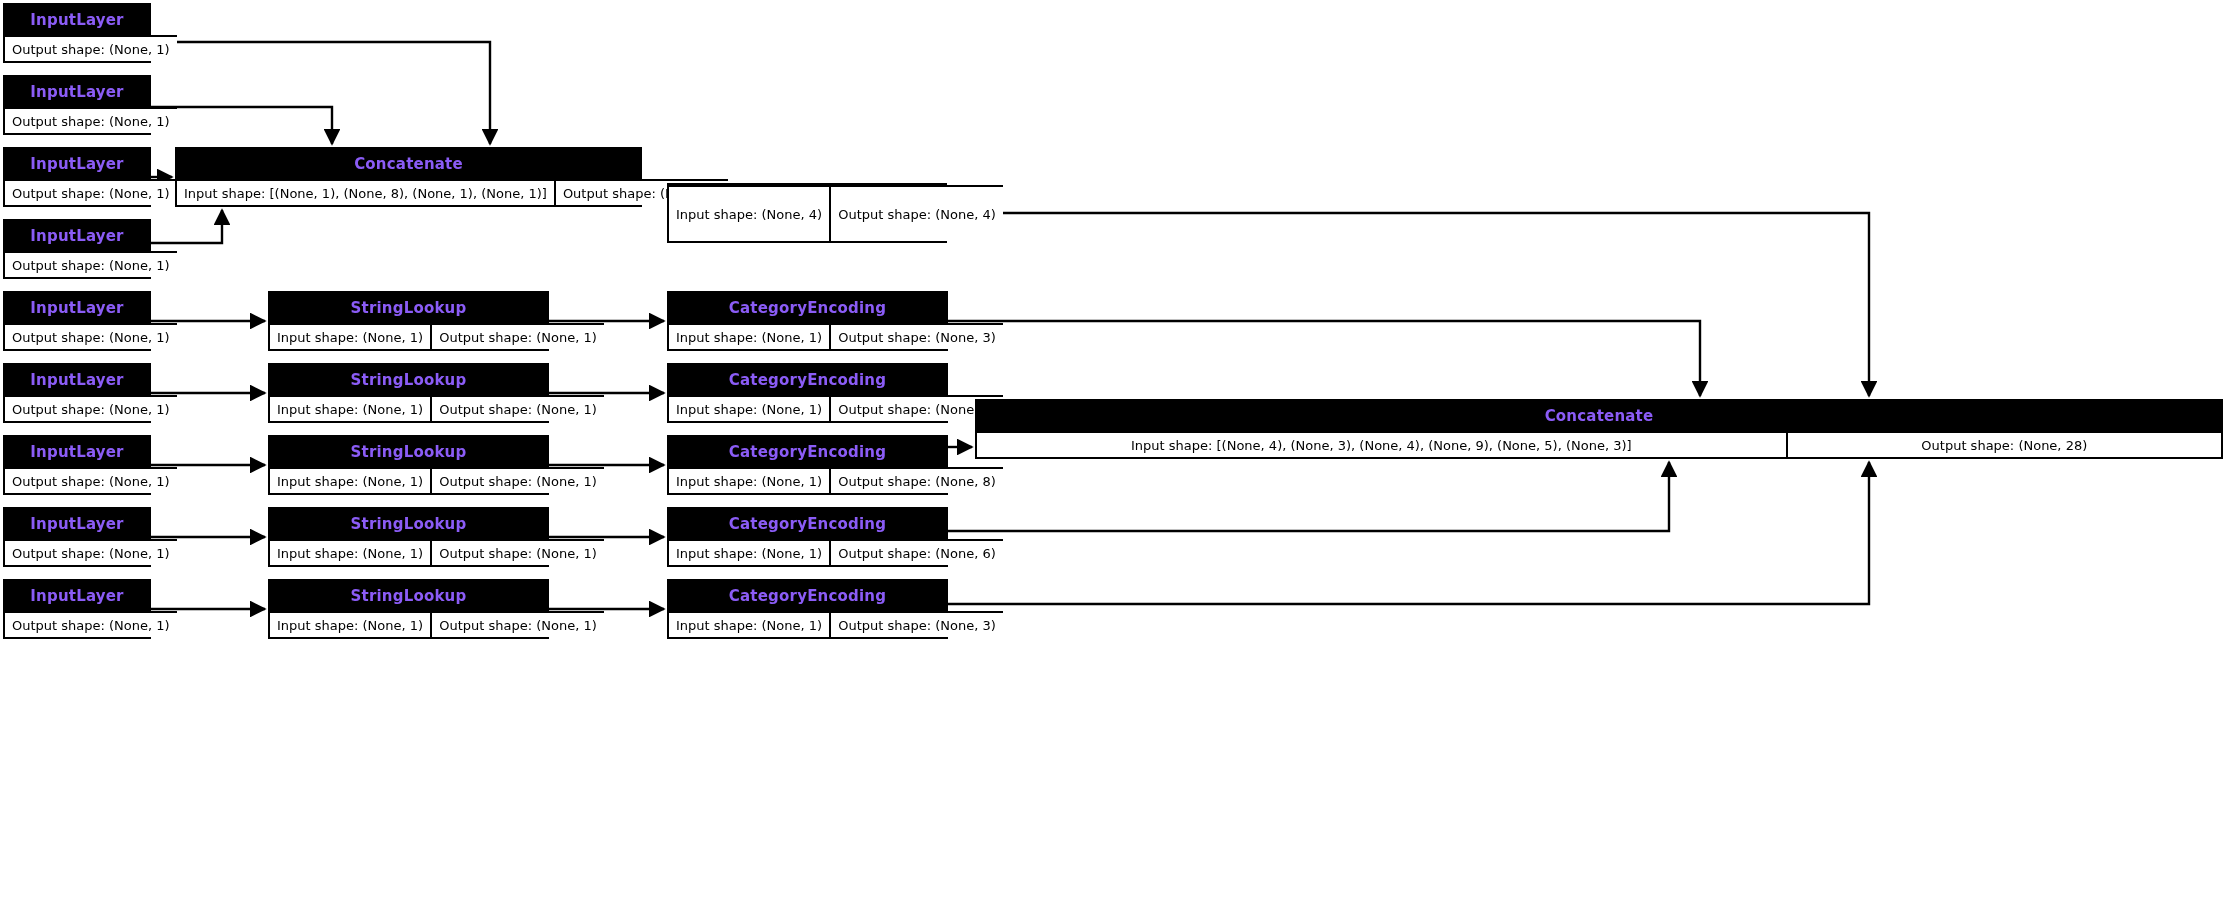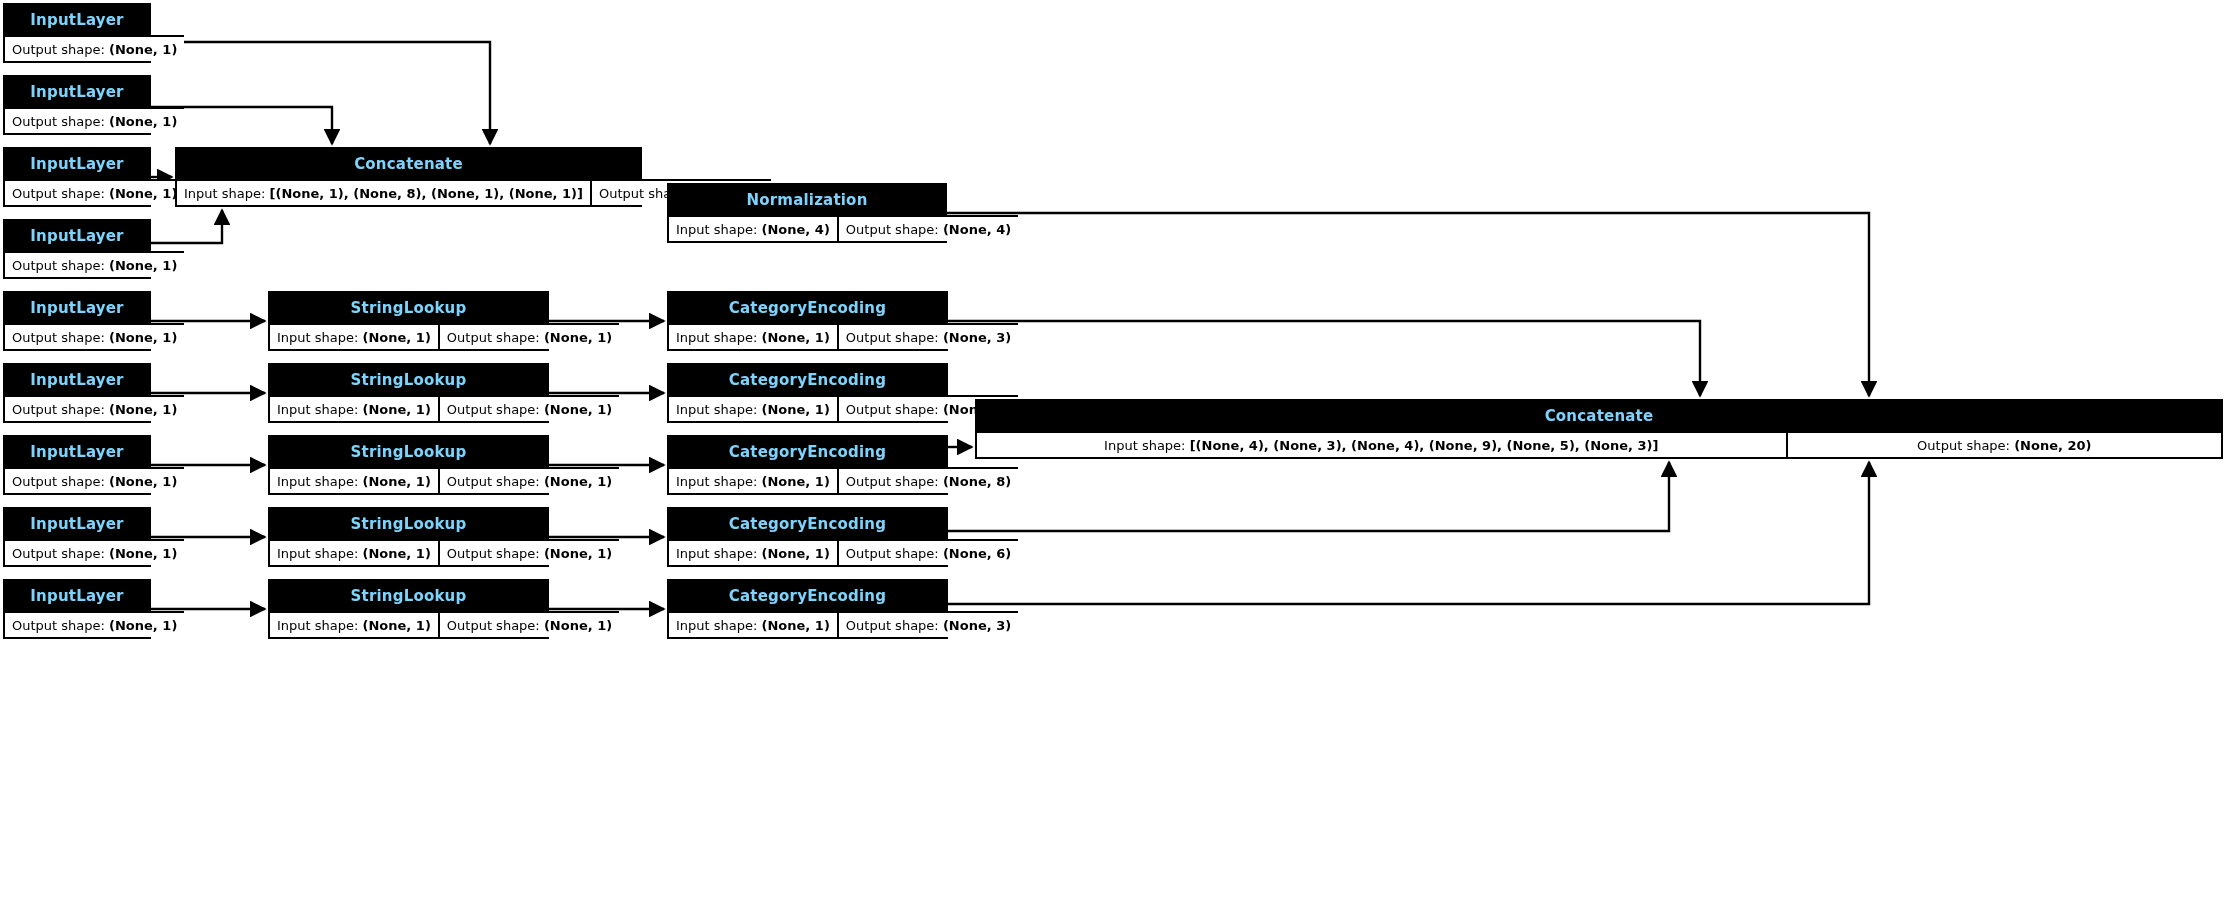--- a/index.html
+++ b/index.html
@@ -26,21 +26,21 @@
     position: absolute;
     box-sizing: border-box;
     border: 2px solid #000000;
     background: #ffffff;
     display: flex;
     flex-direction: column;
     z-index: 2;
   }
   .node-title {
     background: #000000;
-    color: #7dd3fc;
+    color: #8b5cf6;
     font-weight: bold;
     text-align: center;
     display: flex;
     align-items: center;
     justify-content: center;
     letter-spacing: 0.2px;
     white-space: nowrap;
   }
   .node-body {
     display: flex;
@@ -57,21 +57,21 @@
     background: #ffffff;
     white-space: nowrap;
     padding: 0 7px;
     box-sizing: border-box;
     border-top: 2px solid #000000;
   }
   .cell + .cell {
     border-left: 2px solid #000000;
   }
   .cell b {
-    font-weight: bold;
+    font-weight: normal;
   }
   .sz-md .node-title { font-size: 15px; height: 30px; }
   .sz-md .cell { font-size: 13px; }
 </style>
 </head>
 <body>
 
 <div id="canvas">
 
   <svg id="edges" viewBox="0 0 2226 908" width="2226" height="908" xmlns="http://www.w3.org/2000/svg">
@@ -160,21 +160,20 @@
       <div class="cell" style="flex:0 0 68.5%;">
         <span>Input shape:</span>&nbsp;<b>[(None, 1), (None, 8), (None, 1), (None, 1)]</b>
       </div>
       <div class="cell" style="flex:0 0 31.5%;">
         <span>Output shape:</span>&nbsp;<b>(None, 4)</b>
       </div>
     </div>
   </div>
 
   <div class="node sz-md" style="left:667px;top:183px;width:280px;height:60px;">
-    <div class="node-title">Normalization</div>
     <div class="node-body">
       <div class="cell">
         <span>Input shape:</span>&nbsp;<b>(None, 4)</b>
       </div>
       <div class="cell">
         <span>Output shape:</span>&nbsp;<b>(None, 4)</b>
       </div>
     </div>
   </div>
 
@@ -343,18 +342,18 @@
     </div>
   </div>
 
   <div class="node sz-md" style="left:975px;top:399px;width:1248px;height:60px;">
     <div class="node-title">Concatenate</div>
     <div class="node-body">
       <div class="cell" style="flex:0 0 65%;">
         <span>Input shape:</span>&nbsp;<b>[(None, 4), (None, 3), (None, 4), (None, 9), (None, 5), (None, 3)]</b>
       </div>
       <div class="cell" style="flex:0 0 35%;">
-        <span>Output shape:</span>&nbsp;<b>(None, 20)</b>
+        <span>Output shape:</span>&nbsp;<b>(None, 28)</b>
       </div>
     </div>
   </div>
 
 </div>
 
 </body></html>

